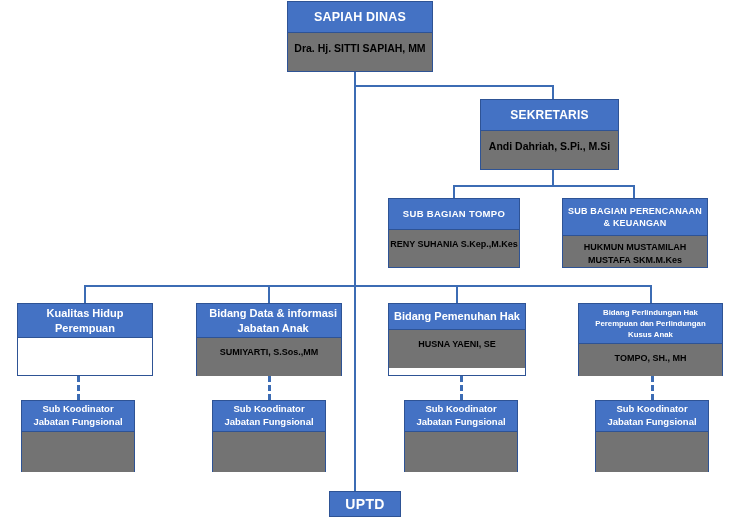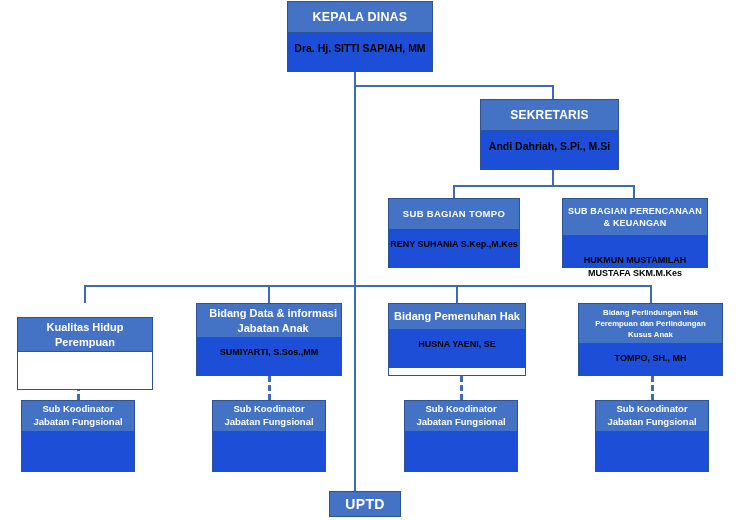--- a/index.html
+++ b/index.html
@@ -47,21 +47,21 @@
     display: flex;
     align-items: center;
     justify-content: center;
     text-align: center;
     line-height: 1.35;
     padding: 2px 4px;
     border-bottom: 1px solid #2E5395;
   }
   .node-body {
     box-sizing: border-box;
-    background: #1d4ed8;
+    background: #737373;
     color: #000000;
     display: flex;
     align-items: flex-start;
     justify-content: center;
     text-align: center;
     line-height: 1.4;
     padding-top: 8px;
     font-weight: bold;
   }
   .node-body.empty { padding: 0; }
@@ -86,26 +86,26 @@
   #n-sekretaris    { left: 480px; top: 99px;  width: 139px; height: 71px; }
   #n-sekretaris .node-head { height: 31px; font-size: 12px; letter-spacing: .2px; }
   #n-sekretaris .node-body { height: 38px; font-size: 10.5px; }
 
   #n-subumum       { left: 388px; top: 198px; width: 132px; height: 70px; }
   #n-subumum .node-head { height: 31px; font-size: 9.5px; letter-spacing: .3px; }
   #n-subumum .node-body { height: 37px; font-size: 9px; }
 
   #n-subperenc     { left: 562px; top: 198px; width: 146px; height: 70px; }
   #n-subperenc .node-head { height: 37px; font-size: 9px; letter-spacing: .2px; }
-  #n-subperenc .node-body { height: 31px; font-size: 9px; padding-top: 18px; }
+  #n-subperenc .node-body { height: 31px; font-size: 9px; padding-top: 5px; }
 
   .bidang .node-head { font-size: 11px; }
   .bidang .node-body { font-size: 9px; height: 38px; }
 
-  #n-bid1 { left: 17px;  top: 317px; width: 136px; height: 73px; }
+  #n-bid1 { left: 17px;  top: 303px; width: 136px; height: 73px; }
   #n-bid1 .node-head { height: 34px; }
   #n-bid1 .node-body { height: 38px; }
 
   #n-bid2 { left: 196px; top: 303px; width: 146px; height: 73px; }
   #n-bid2 .node-head { height: 34px; justify-content: flex-end; }
   #n-bid2 .node-body { height: 38px; }
 
   #n-bid3 { left: 388px; top: 303px; width: 138px; height: 73px; }
   #n-bid3 .node-head { height: 26px; }
   #n-bid3 .node-body { height: 38px; }
@@ -148,21 +148,21 @@
   <div class="line line-v" style="left:268px; top:285px; height:18px;"></div>
   <div class="line line-v" style="left:456px; top:285px; height:18px;"></div>
   <div class="line line-v" style="left:650px; top:285px; height:18px;"></div>
 
   <div class="dashed-v" style="left:77px; top:376px; height:24px;"></div>
   <div class="dashed-v" style="left:268px; top:376px; height:24px;"></div>
   <div class="dashed-v" style="left:460px; top:376px; height:24px;"></div>
   <div class="dashed-v" style="left:651px; top:376px; height:24px;"></div>
 
   <div class="node" id="n-kepala">
-    <div class="node-head">KEPALA DINAS</div>
+    <div class="node-head">SAPIAH DINAS</div>
     <div class="node-body">Dra. Hj. SITTI SAPIAH, MM</div>
   </div>
 
   <div class="node" id="n-sekretaris">
     <div class="node-head">SEKRETARIS</div>
     <div class="node-body">Andi Dahriah,  S.Pi., M.Si</div>
   </div>
 
   <div class="node" id="n-subumum">
     <div class="node-head">SUB BAGIAN TOMPO</div>

